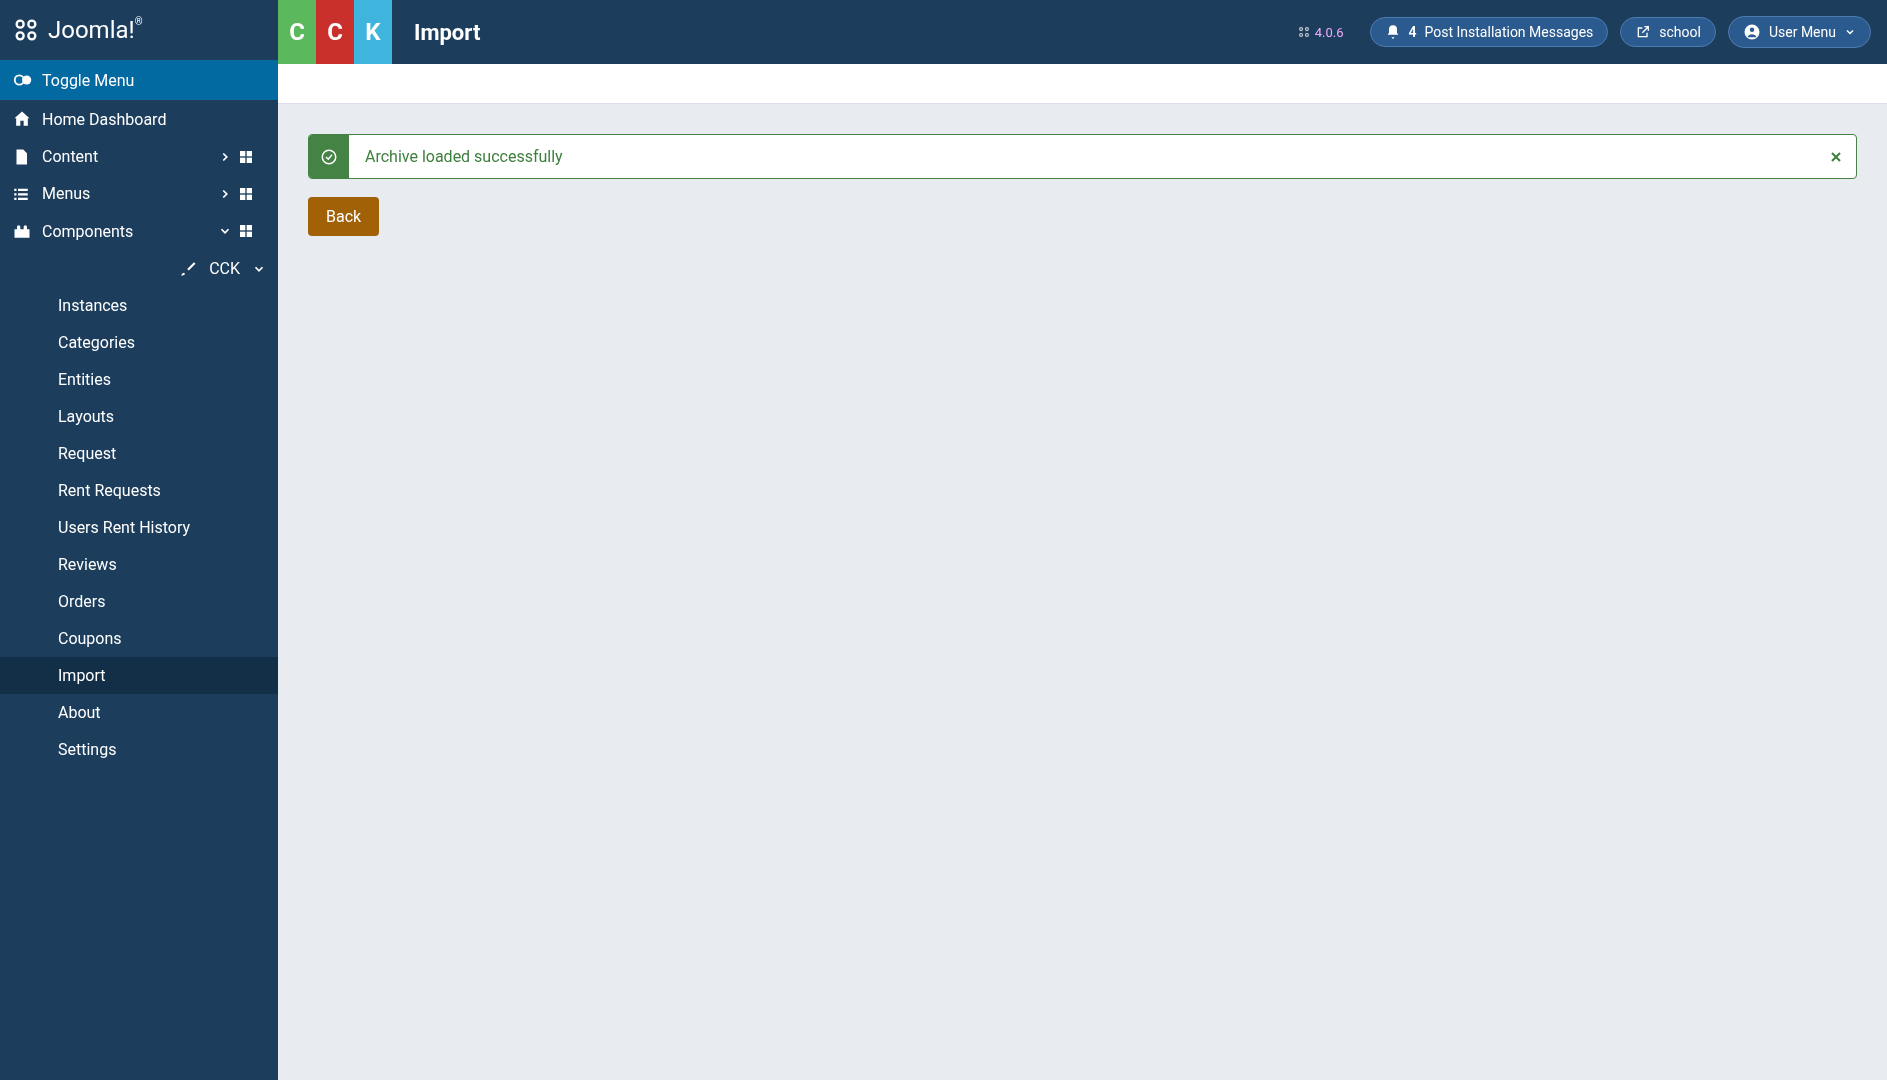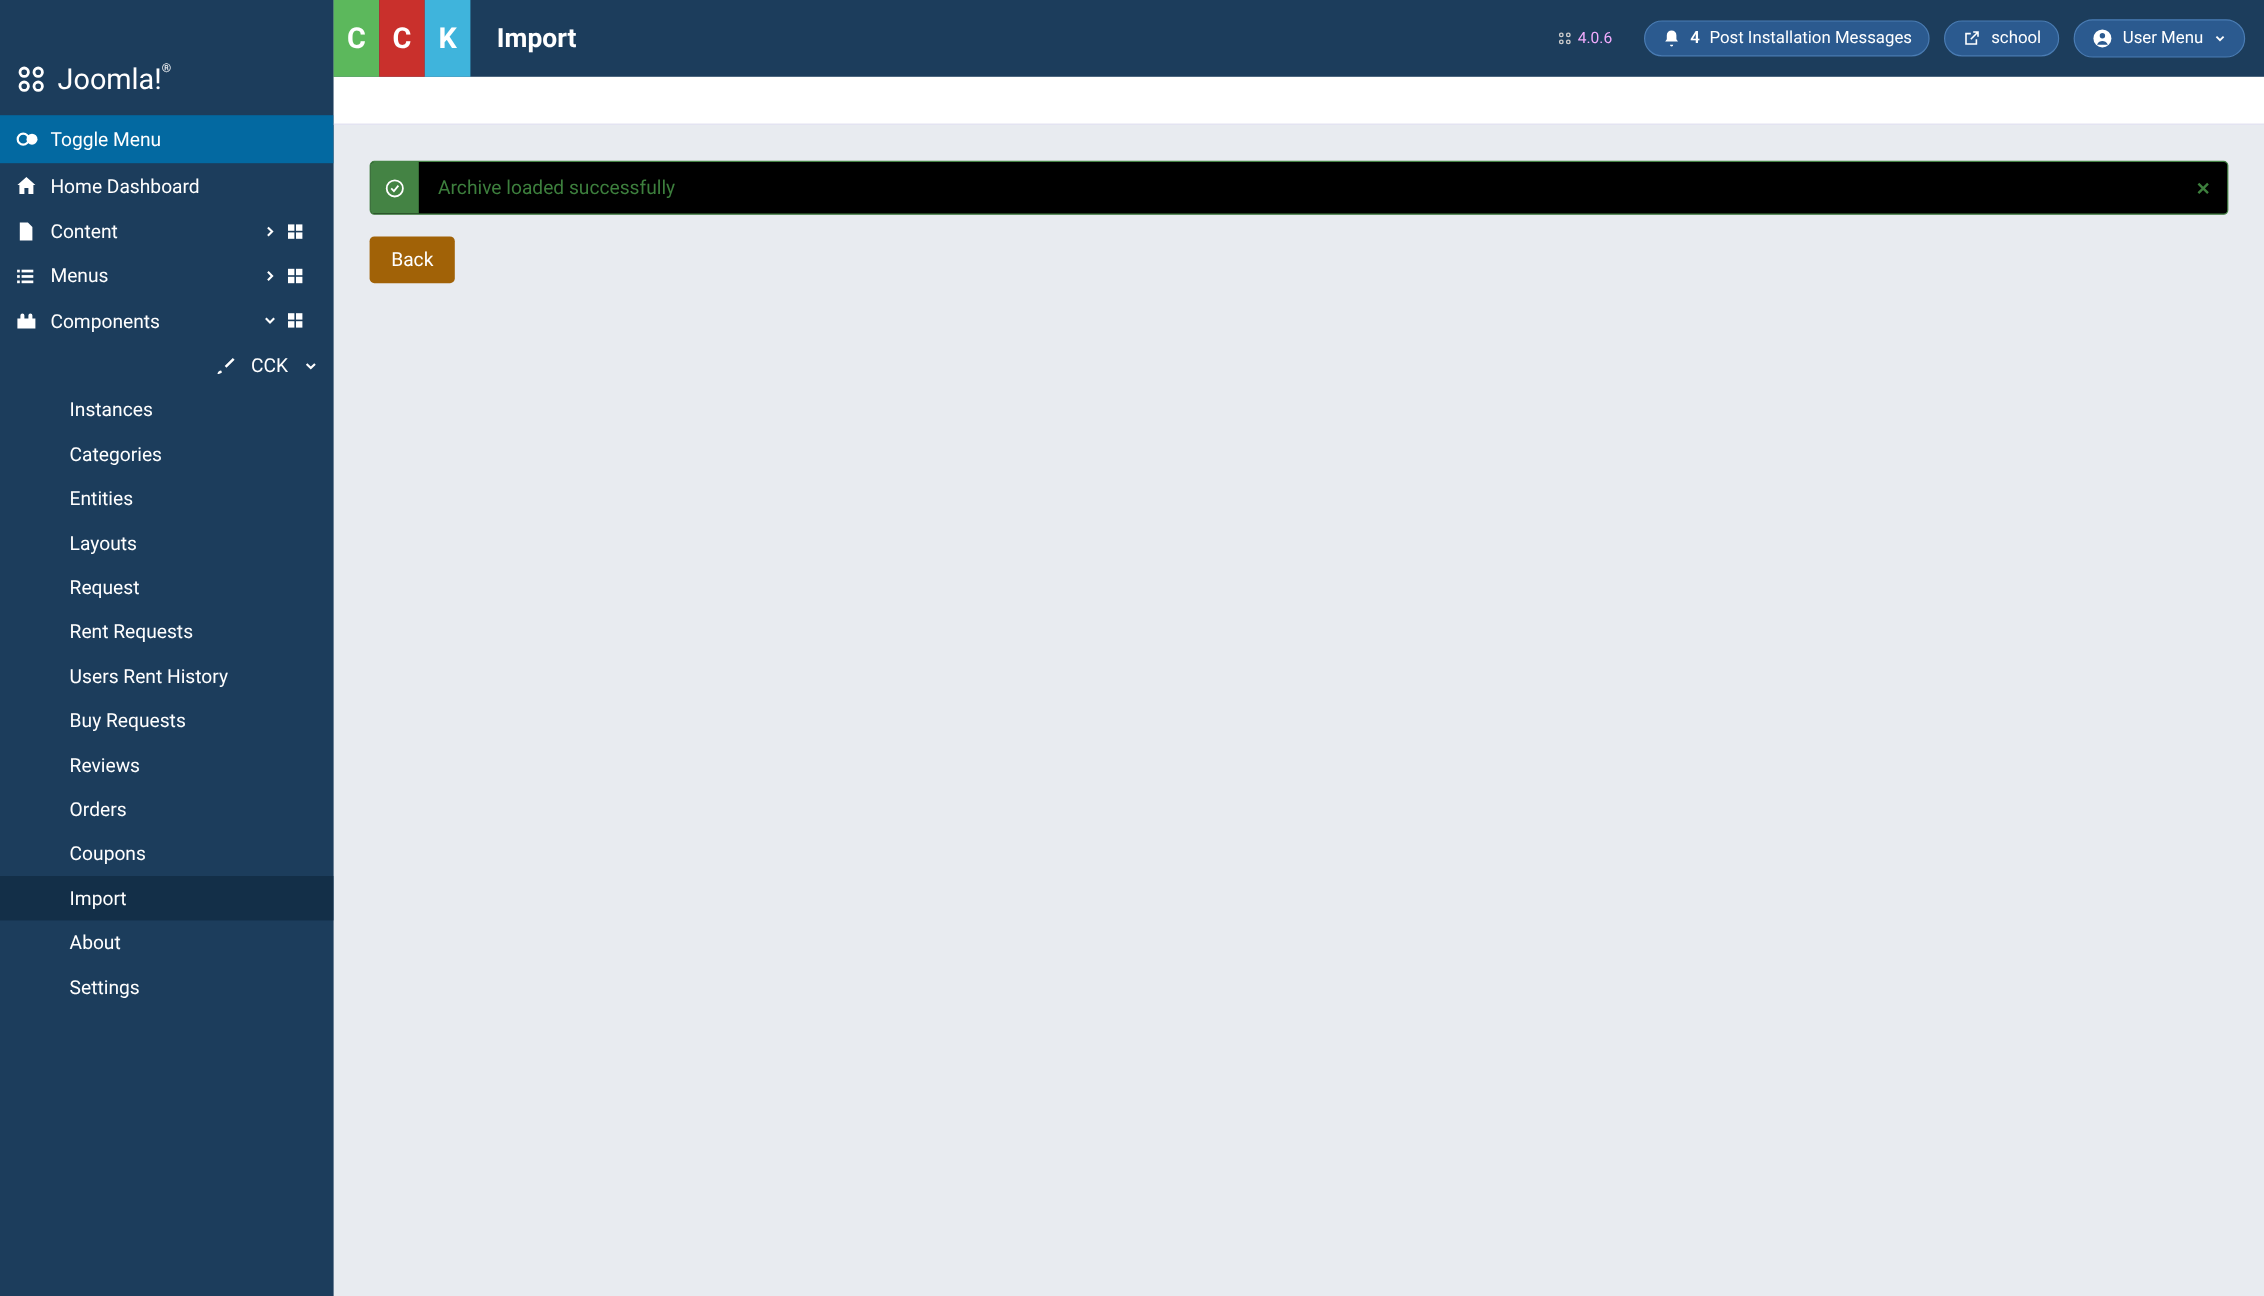--- a/index.html
+++ b/index.html
@@ -1,21 +1,21 @@
 <!DOCTYPE html>
 <html><head>
   <meta charset="utf-8">
   <style>
     * { margin: 0; padding: 0; box-sizing: border-box; font-family: -apple-system, BlinkMacSystemFont, "Segoe UI", Roboto, sans-serif; }
     body { background: #e8ebf0; overflow: hidden; }
     .app { display: flex; height: 100vh; }
     
     
     .sidebar { width: 278px; background: #1c3d5c; color: #fff; display: flex; flex-direction: column; overflow-y: auto; }
-    .logo-area { padding: 16px 12px; display: flex; align-items: center; gap: 8px; margin-top: 36px; }
+    .logo-area { padding: 16px 12px; display: flex; align-items: center; gap: 8px; }
     .logo-text { font-size: 24px; font-weight: 400; }
     .logo-text sup { font-size: 10px; vertical-align: top; }
     
     .sidebar-item { display: flex; align-items: center; padding: 9px 12px; cursor: pointer; font-size: 16px; color: #fff; }
     .sidebar-item.toggle { background: #0369a1; }
     .sidebar-item .icon-slot { width: 30px; display: flex; justify-content: flex-start; }
     .sidebar-item .label { flex: 1; }
     .sidebar-item .chevron { margin-right: 6px; }
     .sidebar-item .dashboard-icon { margin-right: 12px; }
     
@@ -35,21 +35,21 @@
     .page-title { color: #fff; font-size: 22px; margin-left: 10px; }
     .spacer { flex: 1; }
     .version { color: #f0abfc; font-size: 13px; display: flex; align-items: center; gap: 4px; margin-right: 14px; }
     .pill { background: #2b5a8f; border: 1px solid #4a7cb3; border-radius: 20px; padding: 6px 14px; display: flex; align-items: center; gap: 8px; color: #fff; font-size: 14px; cursor: pointer; }
     .pill .badge-count { font-weight: 600; }
     
     .content { flex: 1; padding: 0; overflow-y: auto; }
     .toolbar-space { height: 40px; background: #fff; border-bottom: 1px solid #dde; }
     .inner { padding: 30px; }
     
-    .alert { display: flex; border: 1px solid #448344; border-radius: 4px; background: #000000; overflow: hidden; margin-bottom: 18px; }
+    .alert { display: flex; border: 1px solid #448344; border-radius: 4px; background: #ffffff; overflow: hidden; margin-bottom: 18px; }
     .alert-icon-box { width: 40px; background: #448344; display: flex; align-items: center; justify-content: center; color: #fff; }
     .alert-body { flex: 1; padding: 12px 16px; color: #3d7f3d; font-size: 16px; }
     .alert-close { width: 40px; display: flex; align-items: center; justify-content: center; color: #3d7f3d; cursor: pointer; font-size: 18px; font-weight: 700; }
     
     .btn-back { background: #a16207; color: #fff; border: none; padding: 10px 18px; font-size: 16px; border-radius: 4px; cursor: pointer; }
     
     svg { display: block; }
   </style>
 </head>
 <body>
@@ -183,23 +183,20 @@
         <span>Layouts</span>
       </div>
     <div class="sub-item">
         <span>Request</span>
       </div>
     <div class="sub-item">
         <span>Rent Requests</span>
       </div>
     <div class="sub-item">
         <span>Users Rent History</span>
-      </div>
-    <div class="sub-item">
-        <span>Buy Requests</span>
       </div>
     <div class="sub-item">
         <span>Reviews</span>
       </div>
     <div class="sub-item">
         <span>Orders</span>
       </div>
     <div class="sub-item">
         <span>Coupons</span>
       </div>

